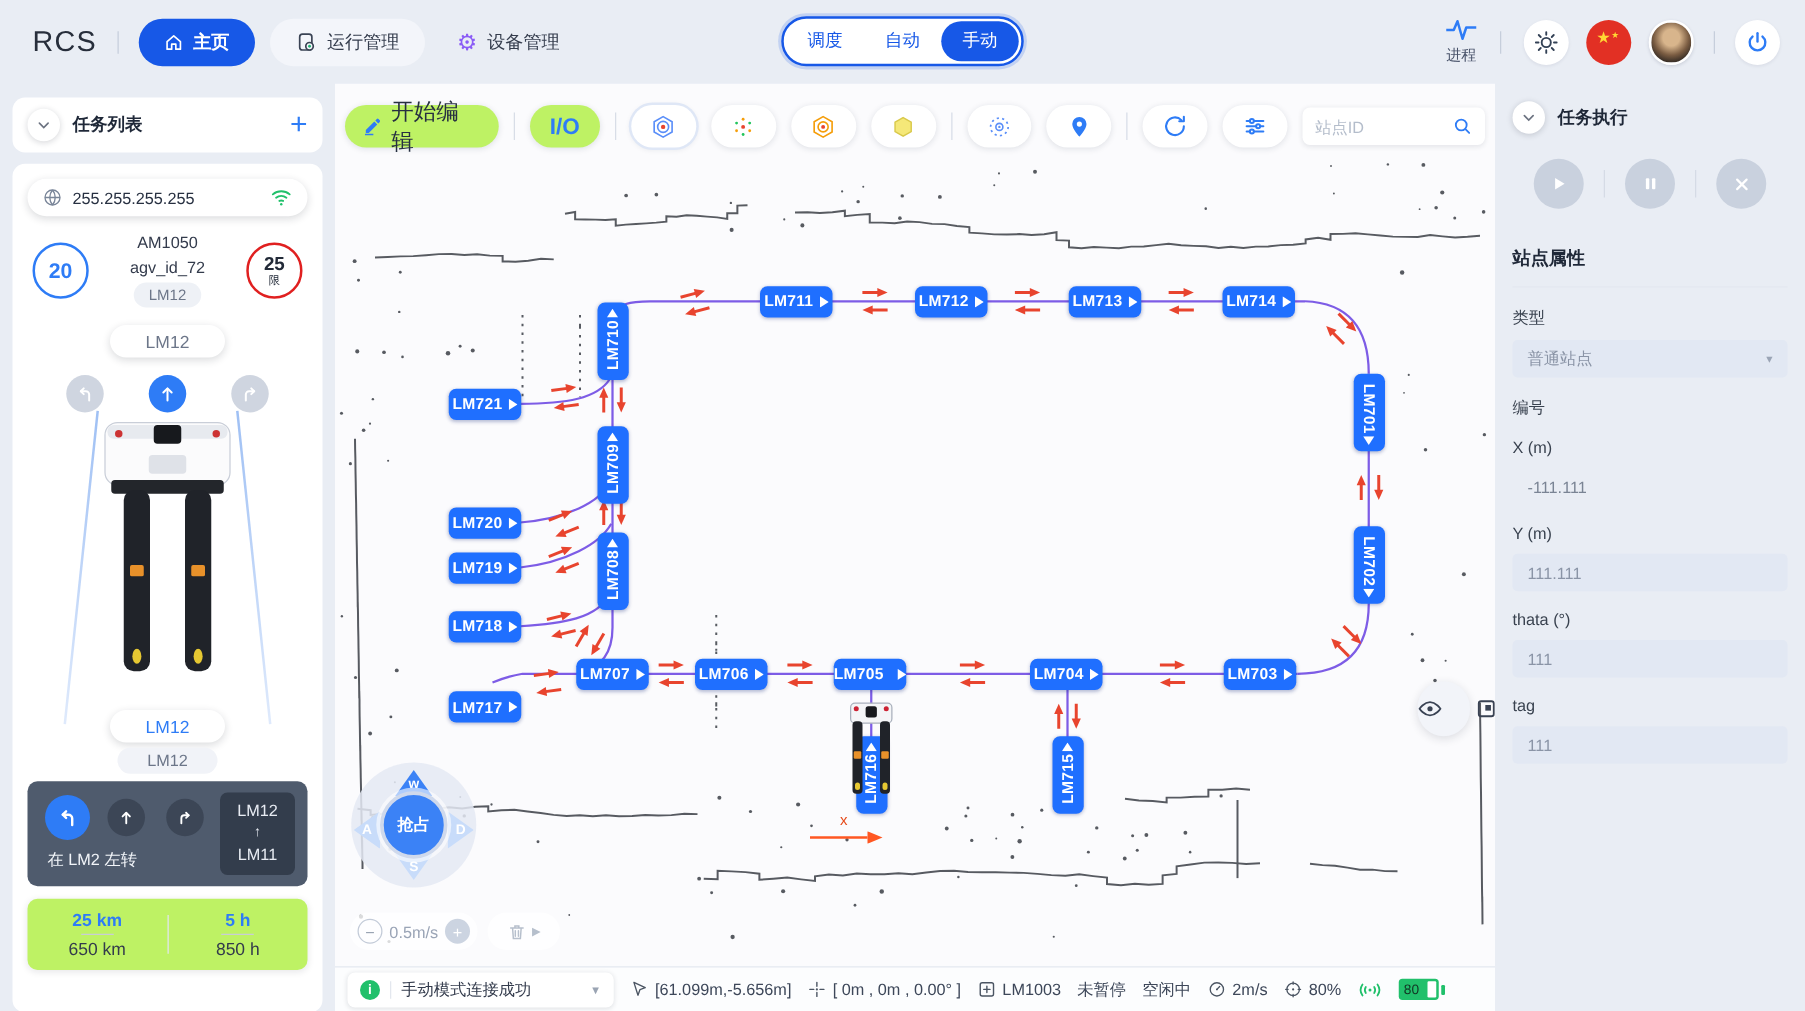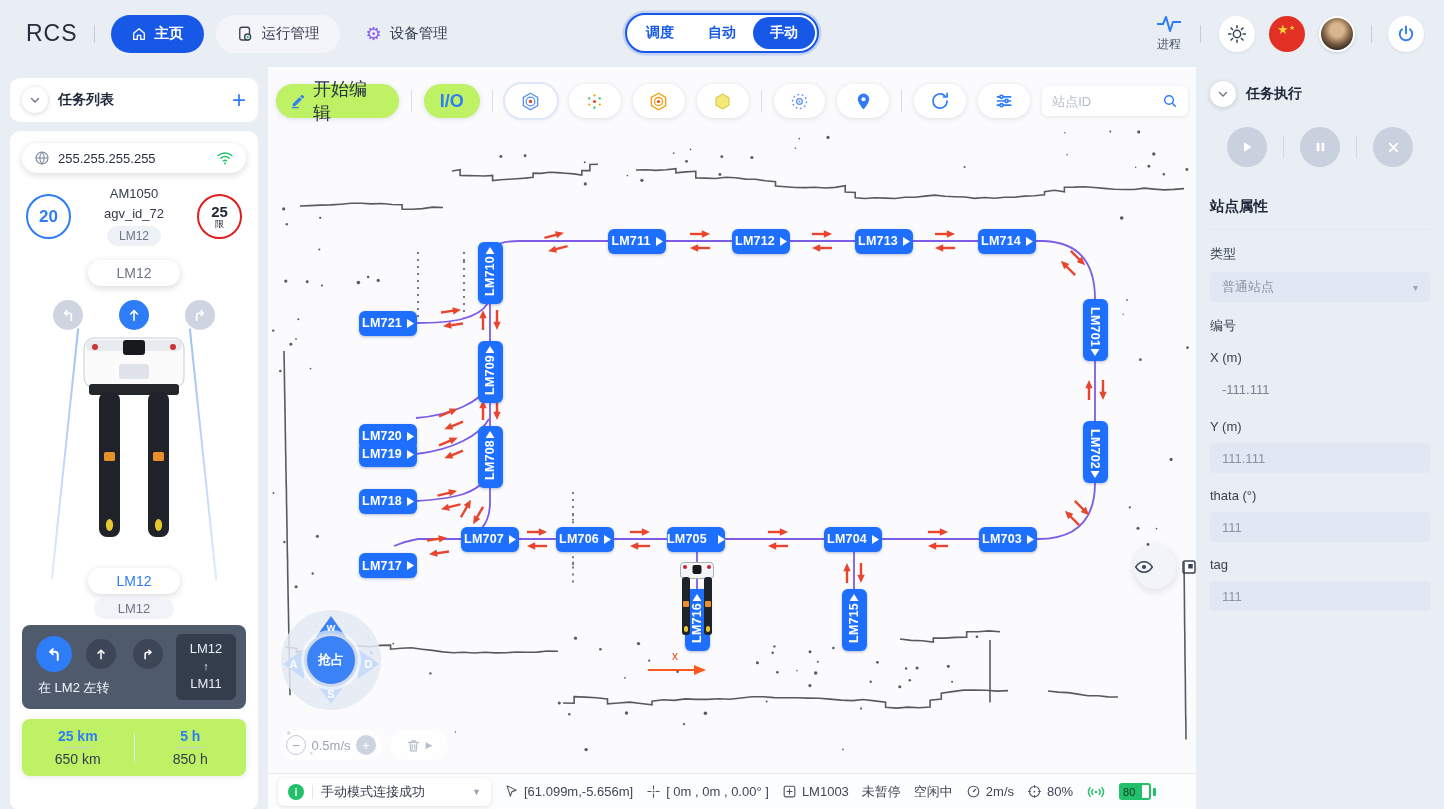--- a/index.html
+++ b/index.html
@@ -7,21 +7,21 @@
 svg{display:block}
 
 .navbar{position:absolute;top:0;left:0;width:1444px;height:67px;display:flex;align-items:center;background:#e9edf4}
 .logo{font-size:23px;letter-spacing:1px;color:#272e3b;margin-left:26px;font-weight:400}
 .vdiv{width:1px;height:18px;background:#c6cedb;margin:0 16px}
 .nav-pill{display:flex;align-items:center;gap:8px;height:38px;border-radius:21px;padding:0 20px;font-size:14.5px;cursor:pointer}
 .nav-pill.active{background:#1758e7;color:#fff;font-weight:bold}
 .nav-pill.soft{background:#f3f5fa;color:#353d4d;margin-left:12px}
 .nav-pill.plain{background:transparent;color:#353d4d;margin-left:6px}
 .mode-tabs{position:absolute;left:50%;top:13px;transform:translateX(-50%);display:flex;background:#fff;border:2px solid #1758e7;border-radius:22px;padding:2px;box-shadow:0 0 0 2.5px rgba(23,88,231,.18)}
-.mode-tab{padding:7px 17px;font-size:14px;font-weight:bold;color:#1758e7;border-radius:17px;cursor:pointer}
+.mode-tab{padding:7px 17px;font-size:14px;font-weight:normal;color:#1758e7;border-radius:17px;cursor:pointer}
 .mode-tab.active{background:#1758e7;color:#fff}
 .nav-right{margin-left:auto;margin-right:20px;display:flex;align-items:center;gap:14px}
 .proc{display:flex;flex-direction:column;align-items:center;gap:2px;cursor:pointer}
 .proc span{font-size:12px;color:#49536a}
 .circ{width:36px;height:36px;border-radius:50%;display:flex;align-items:center;justify-content:center;cursor:pointer}
 .circ.white{background:#fff;box-shadow:0 1px 3px rgba(20,30,60,.08)}
 .flag{background:#e23024;position:relative;overflow:hidden}
 .flag .star{color:#ffd633;font-size:13px;position:absolute;left:8px;top:6px}
 .flag .star2{color:#ffd633;font-size:7px;position:absolute;left:20px;top:8px}
 .avatar{background:radial-gradient(circle at 50% 38%,#d8b58c 26%,#7a5c42 55%,#2e2722 80%);border:2px solid #fff;box-shadow:0 1px 3px rgba(20,30,60,.15)}
@@ -763,21 +763,21 @@
       <svg class="tri" width="7" height="9" viewBox="0 0 7 9">
         <polygon points="0,0 7,4.5 0,9" fill="#fff"></polygon>
       </svg>
     </div>
     <div class="st vu" style="left: 209.5px; top: 274px;">
       <svg class="tri" width="9" height="7" viewBox="0 0 9 7">
         <polygon points="0,7 4.5,0 9,7" fill="#fff"></polygon>
       </svg>
       <span class="lbl">LM709</span>
     </div>
-    <div class="st h" style="left: 91px; top: 338.5px; margin-top: 18px;">
+    <div class="st h" style="left: 91px; top: 338.5px;">
       <span class="lbl">LM720</span>
       <svg class="tri" width="7" height="9" viewBox="0 0 7 9">
         <polygon points="0,0 7,4.5 0,9" fill="#fff"></polygon>
       </svg>
     </div>
     <div class="st h" style="left: 91px; top: 374.5px;">
       <span class="lbl">LM719</span>
       <svg class="tri" width="7" height="9" viewBox="0 0 7 9">
         <polygon points="0,0 7,4.5 0,9" fill="#fff"></polygon>
       </svg>

